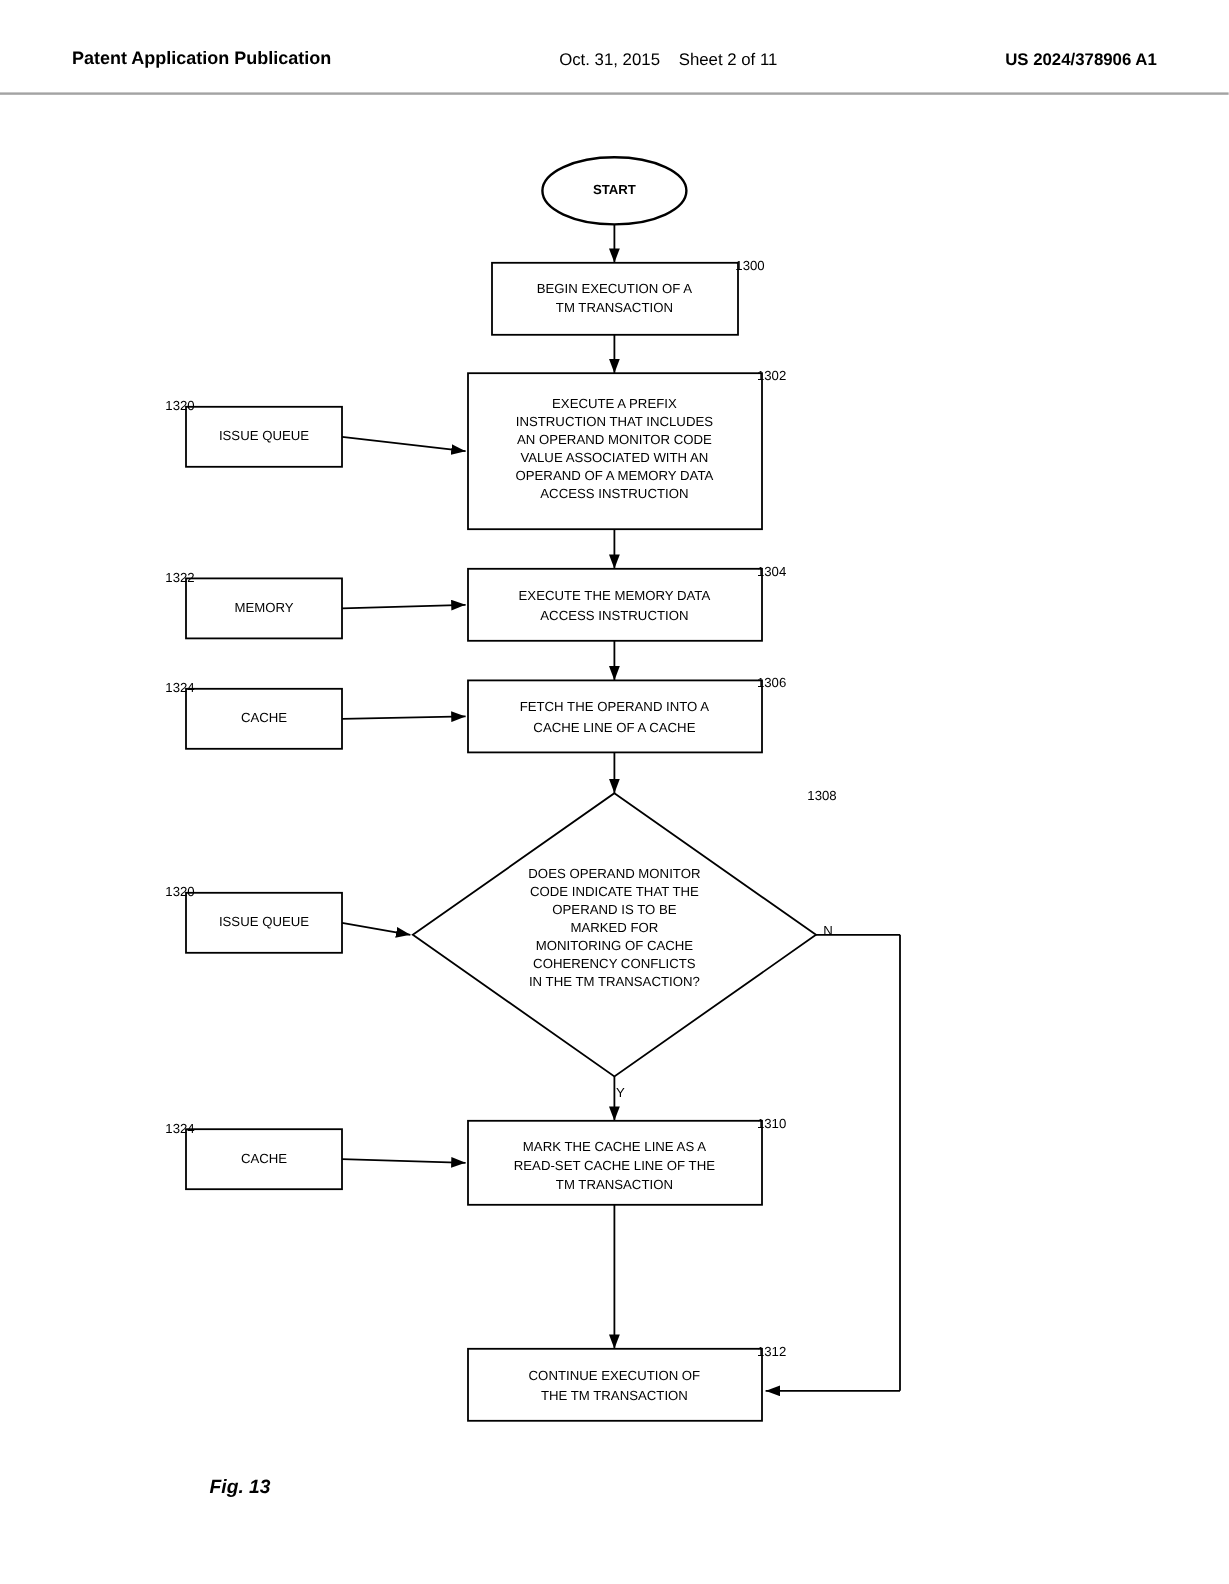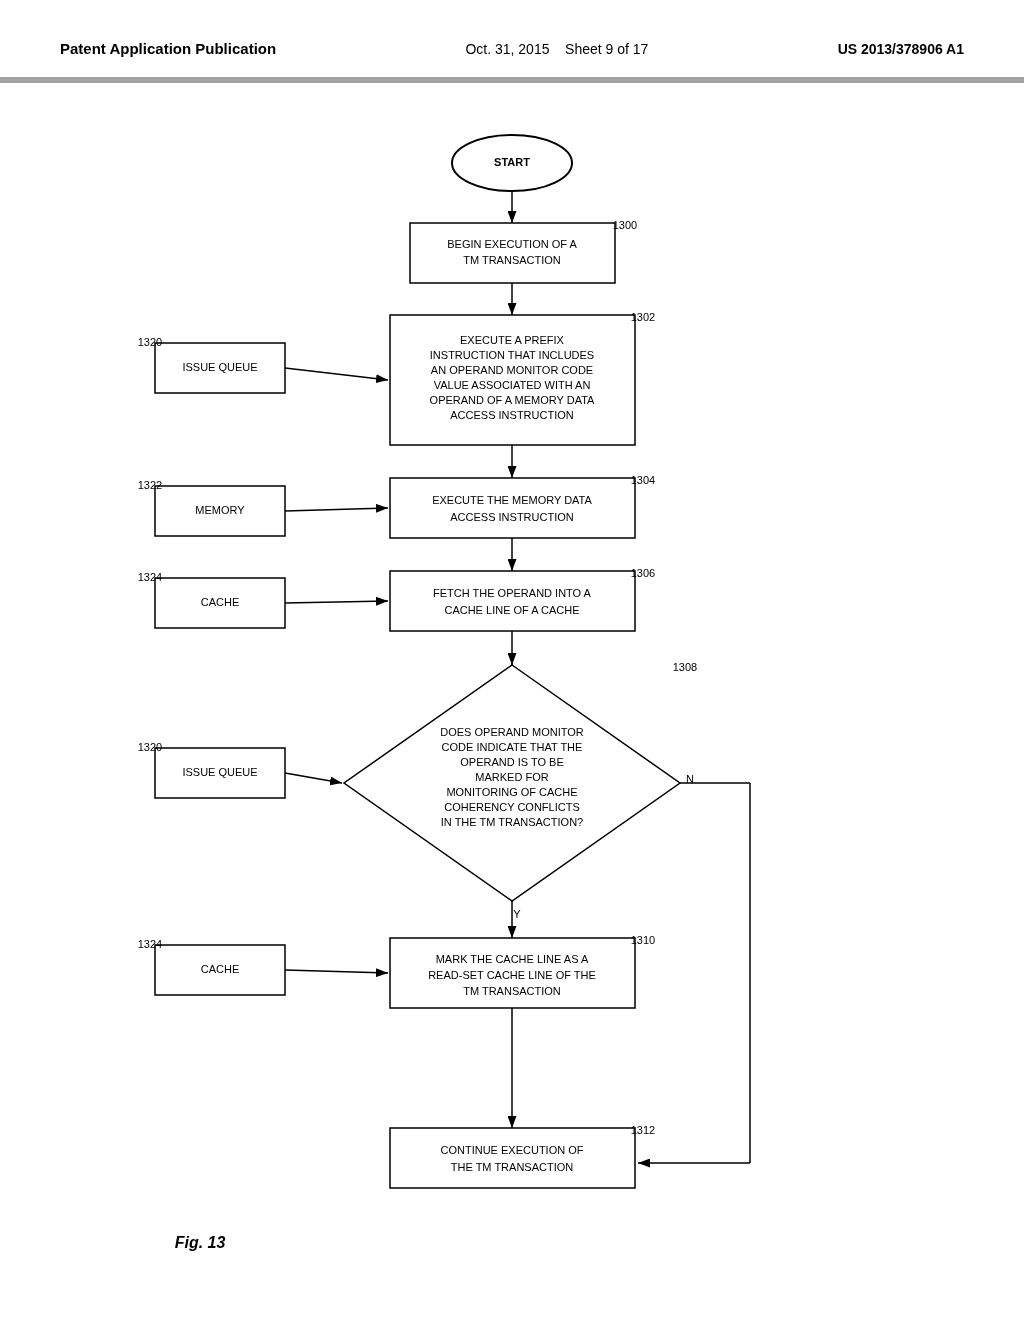--- a/index.html
+++ b/index.html
@@ -9,21 +9,21 @@
       background: #fff;
       font-family: Arial, sans-serif;
       position: relative;
       overflow: hidden;
     }
     .page-header {
       display: flex;
       justify-content: space-between;
       align-items: flex-end;
       padding: 40px 60px 20px 60px;
-      border-bottom: 6px solid #a3a3a3;
+      border-bottom: 2px solid #a3a3a3;
     }
     .header-left {
       font-size: 15px;
       font-weight: bold;
     }
     .header-center {
       font-size: 14px;
       text-align: center;
     }
     .header-right {
@@ -56,23 +56,23 @@
       font-weight: bold;
     }
   </style>
 </head>
 <body>
 
 <div class="page-header">
   <div class="header-left">Patent Application Publication</div>
   <div class="header-center">
     <span>Oct. 31, 2015</span>&nbsp;&nbsp;&nbsp;
-    <span>Sheet 9 of 17</span>
+    <span>Sheet 2 of 11</span>
   </div>
-  <div class="header-right">US 2013/378906 A1</div>
+  <div class="header-right">US 2024/378906 A1</div>
 </div>
 
 <div class="diagram-area">
   <svg viewBox="0 0 1024 1220" xmlns="http://www.w3.org/2000/svg">
 
     <defs>
       <marker id="arrowhead" markerWidth="8" markerHeight="6" refX="8" refY="3" orient="auto">
         <polygon points="0 0, 8 3, 0 6" fill="#000"></polygon>
       </marker>
     </defs>

